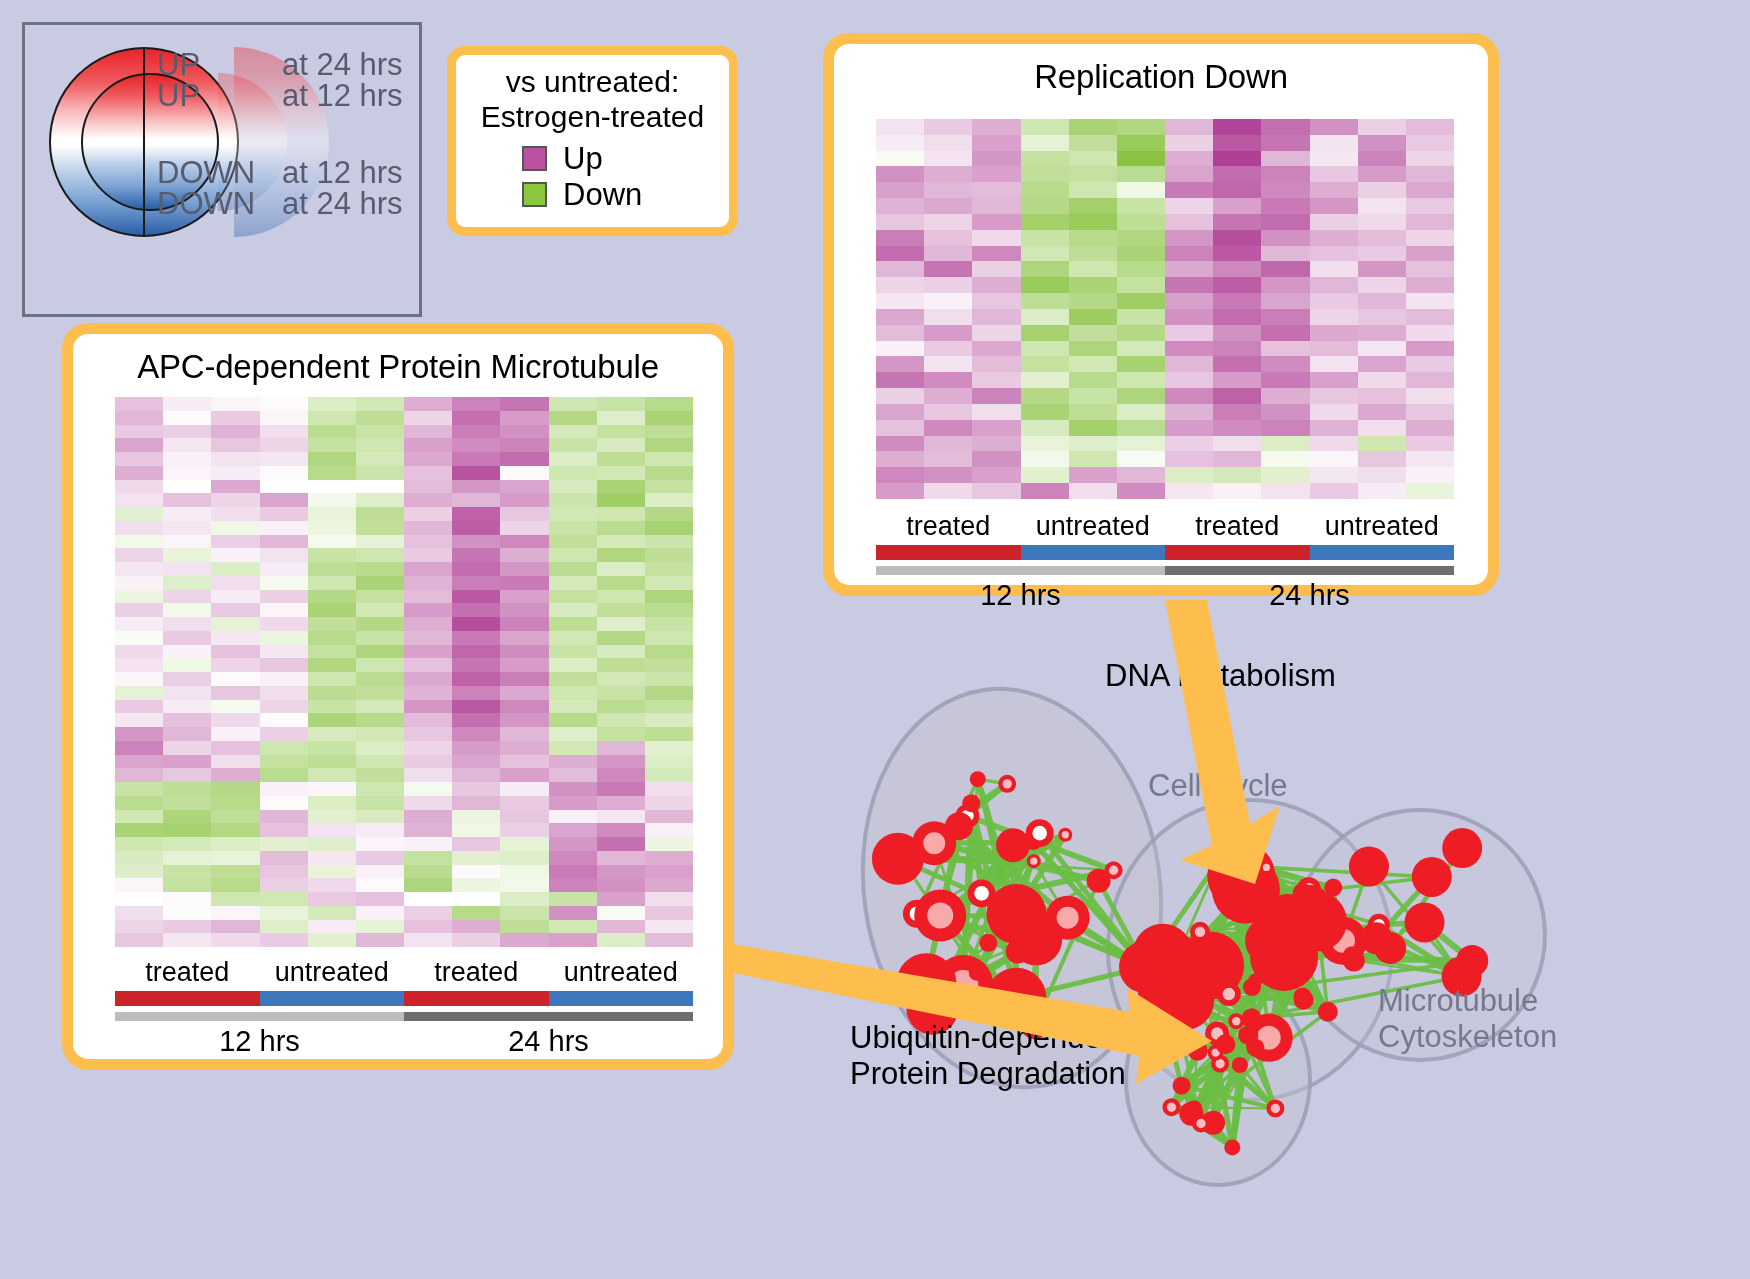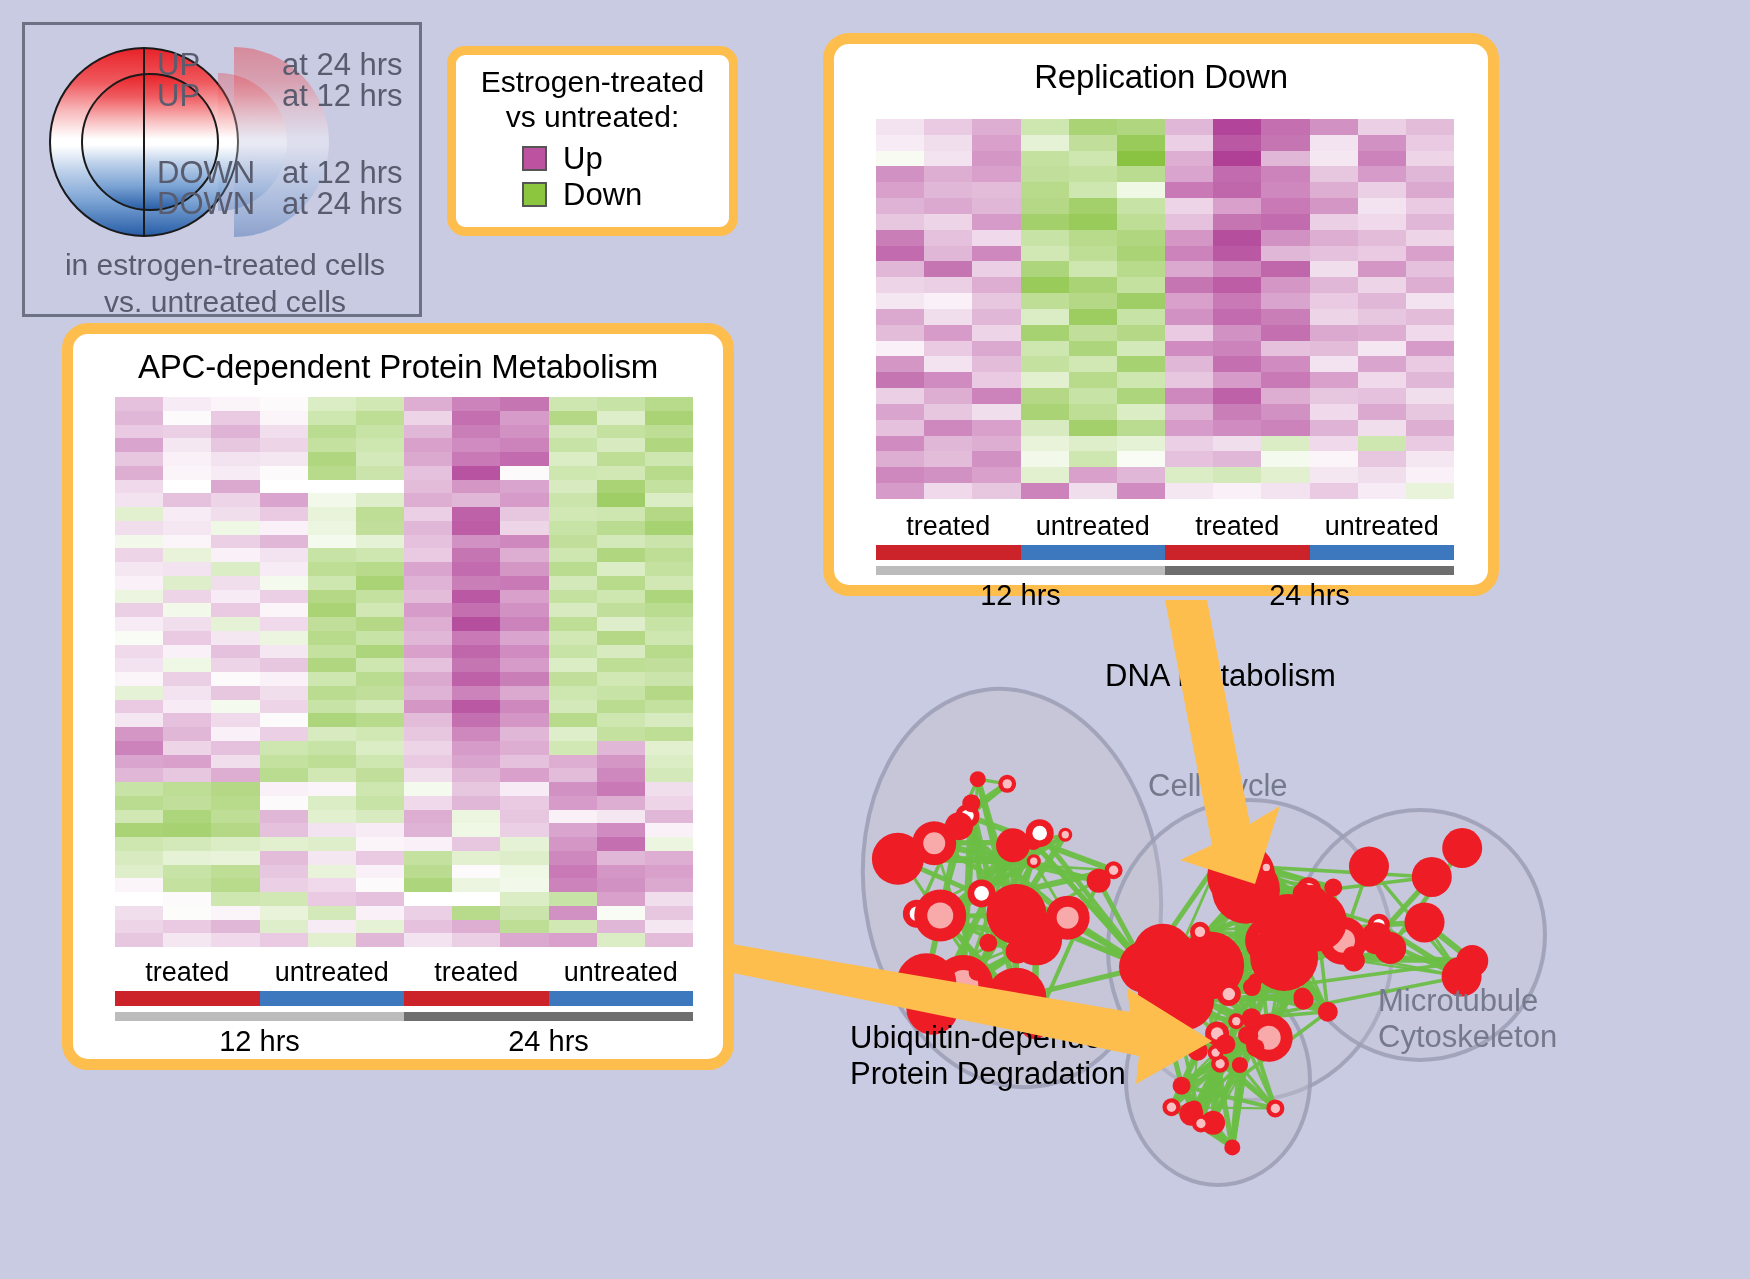--- a/index.html
+++ b/index.html
@@ -128,30 +128,26 @@
       <div class="key-gap"></div>
       <div class="key-row">
         <span class="k-lab">DOWN</span>
         <span class="k-time">at 12 hrs</span>
       </div>
       <div class="key-row">
         <span class="k-lab">DOWN</span>
         <span class="k-time">at 24 hrs</span>
       </div>
     </div>
-    <div class="key-foot">
-      <div>in estrogen-treated cells</div>
-      <div>vs. untreated cells</div>
-    </div>
   </div>
 
   <div class="legend-box">
     <div class="legend-title">
+      <div>vs untreated:</div>
       <div>Estrogen-treated</div>
-      <div>vs untreated:</div>
     </div>
     <div class="legend-items">
       <div class="legend-item">
         <span class="legend-sw" id="sw-up" style="background: rgb(188, 82, 160);"></span>
         <span class="legend-lab">Up</span>
       </div>
       <div class="legend-item">
         <span class="legend-sw" id="sw-down" style="background: rgb(140, 198, 62);"></span>
         <span class="legend-lab">Down</span>
       </div>
@@ -468,21 +464,21 @@
         <i style="background: rgb(110, 110, 110);"></i>
       </div>
       <div class="axis-times">
         <span>12 hrs</span>
         <span>24 hrs</span>
       </div>
     </div>
   </div>
 
   <div class="panel" id="panel-apc">
-    <h2 class="panel-title">APC-dependent Protein Metabolism</h2>
+    <h2 class="panel-title">APC-dependent Protein Microtubule</h2>
     <div class="hm" id="hm-apc" style="grid-template-columns: repeat(12, 1fr); grid-template-rows: repeat(40, 1fr);">
         <div class="hm-cell" style="background: rgb(229, 193, 221);"></div>
         <div class="hm-cell" style="background: rgb(247, 236, 245);"></div>
         <div class="hm-cell" style="background: rgb(251, 245, 250);"></div>
         <div class="hm-cell" style="background: rgb(253, 250, 252);"></div>
         <div class="hm-cell" style="background: rgb(219, 237, 197);"></div>
         <div class="hm-cell" style="background: rgb(209, 232, 181);"></div>
         <div class="hm-cell" style="background: rgb(221, 174, 210);"></div>
         <div class="hm-cell" style="background: rgb(204, 131, 187);"></div>
         <div class="hm-cell" style="background: rgb(198, 117, 179);"></div>

